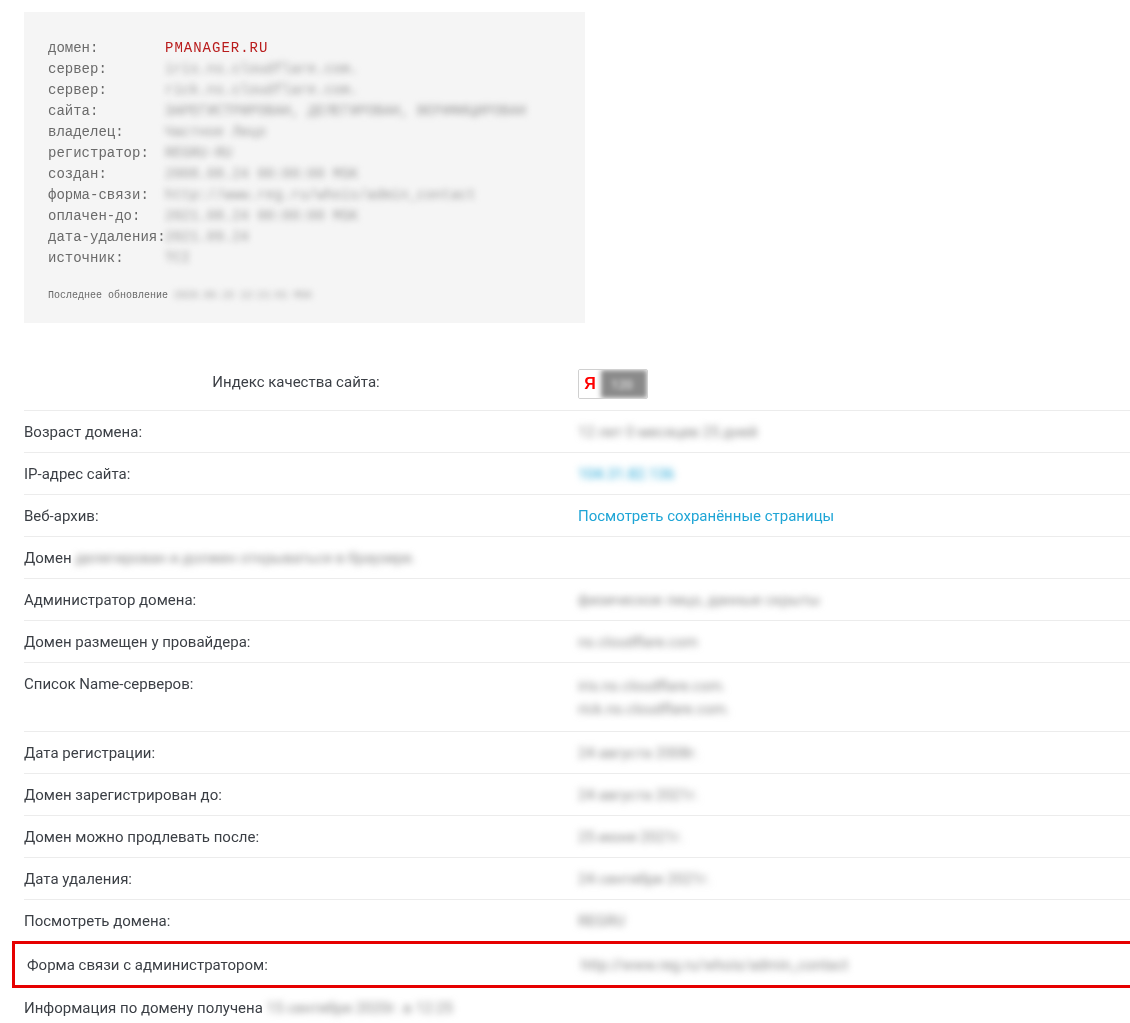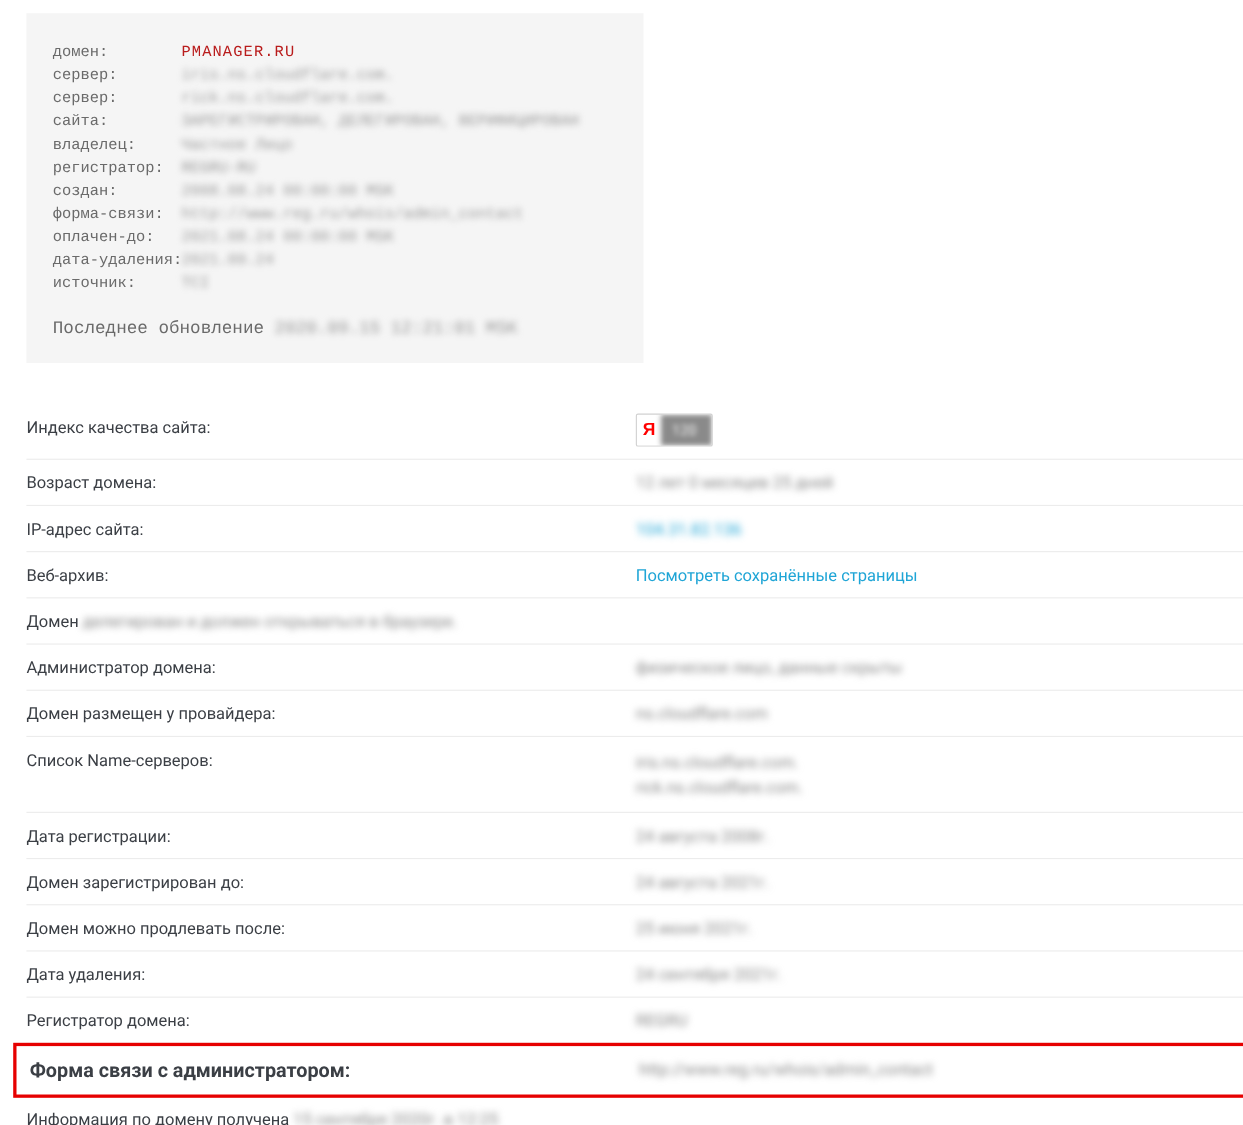--- a/index.html
+++ b/index.html
@@ -35,21 +35,21 @@
     font-family: Liberation Mono, monospace;
     color: #b91c1c;
     letter-spacing: 1px;
   }
   .whois-panel .value.blur {
     filter: blur(3px);
     color: #9a9a9a;
   }
   .whois-panel .update-line {
     font-family: "Courier New", Courier, monospace;
-    font-size: 16px;
+    font-size: 10px;
     color: #6a6a6a;
     margin-top: 21px;
   }
   .whois-panel .update-line .blur {
     filter: blur(3px);
     color: #9a9a9a;
   }
   .info-table {
     margin-top: 34px;
     width: 1106px;
@@ -119,40 +119,39 @@
   .highlight-box {
     border: 3px solid #e60000;
     margin: -1px -6px -1px -12px;
     padding: 12px 6px 11px 12px;
   }
   .highlight-row {
     display: flex;
   }
   .highlight-row .info-label {
     width: 554px;
-    font-size: 18px;
+    font-size: 15px;
     color: #3b3f45;
     padding-right: 10px;
-    font-weight: bold;
   }
   .highlight-row .info-value {
     flex: 1;
     font-size: 15px;
   }
   .ns-list { line-height: 1.5; }
   .final-row {
     padding: 12px 0 11px 0;
     font-size: 15px;
     color: #3b3f45;
   }
   .final-row .blur-inline {
     filter: blur(3.5px);
     color: #888;
   }
-  .row-quality .info-label { padding-top: 4px; }
+  .row-quality .info-label { padding-top: 4px; text-align: center; }
 </style>
 </head>
 <body>
 
 <div class="whois-panel">
   <div class="row">
     <span class="label">домен:</span>
     <span class="value sharp">PMANAGER.RU</span>
   </div>
   <div class="row">
@@ -267,21 +266,21 @@
     <div class="info-label">Домен можно продлевать после:</div>
     <div class="info-value blur">25 июня 2021г.</div>
   </div>
 
   <div class="info-row">
     <div class="info-label">Дата удаления:</div>
     <div class="info-value blur">24 сентября 2021г.</div>
   </div>
 
   <div class="info-row">
-    <div class="info-label">Регистратор домена:</div>
+    <div class="info-label">Посмотреть домена:</div>
     <div class="info-value blur">REGRU</div>
   </div>
 
   <div class="highlight-box">
     <div class="highlight-row">
       <div class="info-label">Форма связи с администратором:</div>
       <div class="info-value blur">http://www.reg.ru/whois/admin_contact</div>
     </div>
   </div>
 

